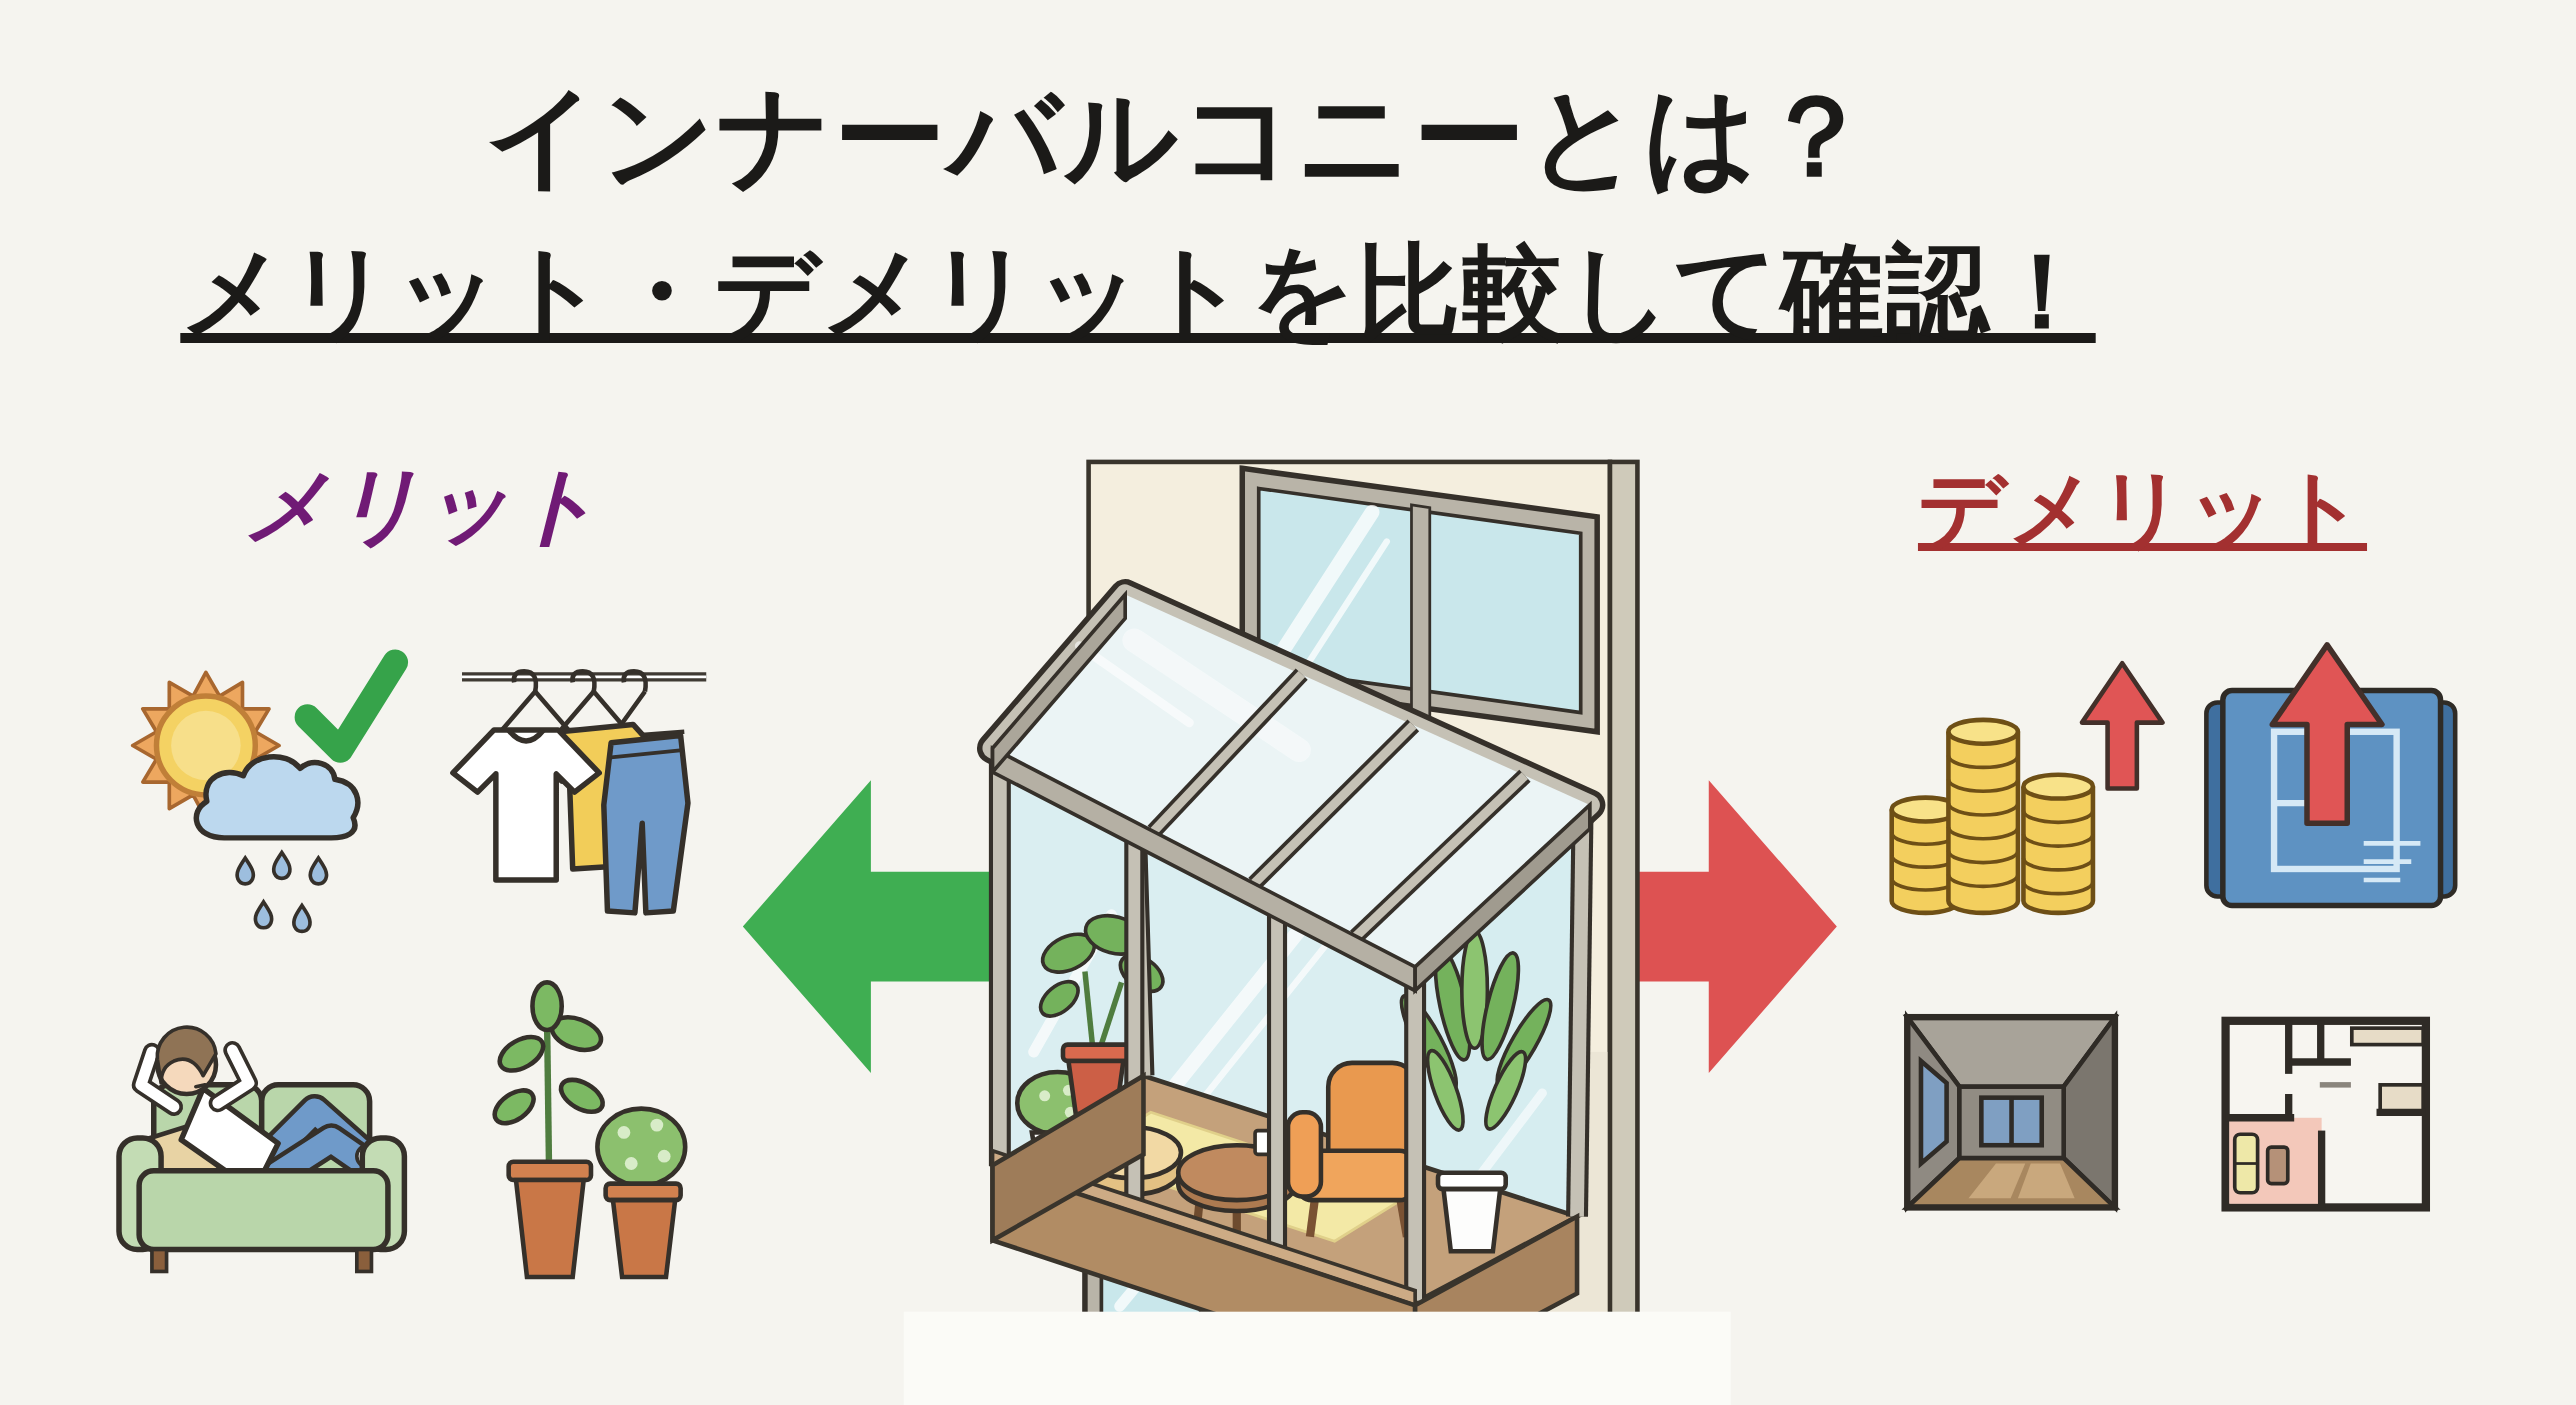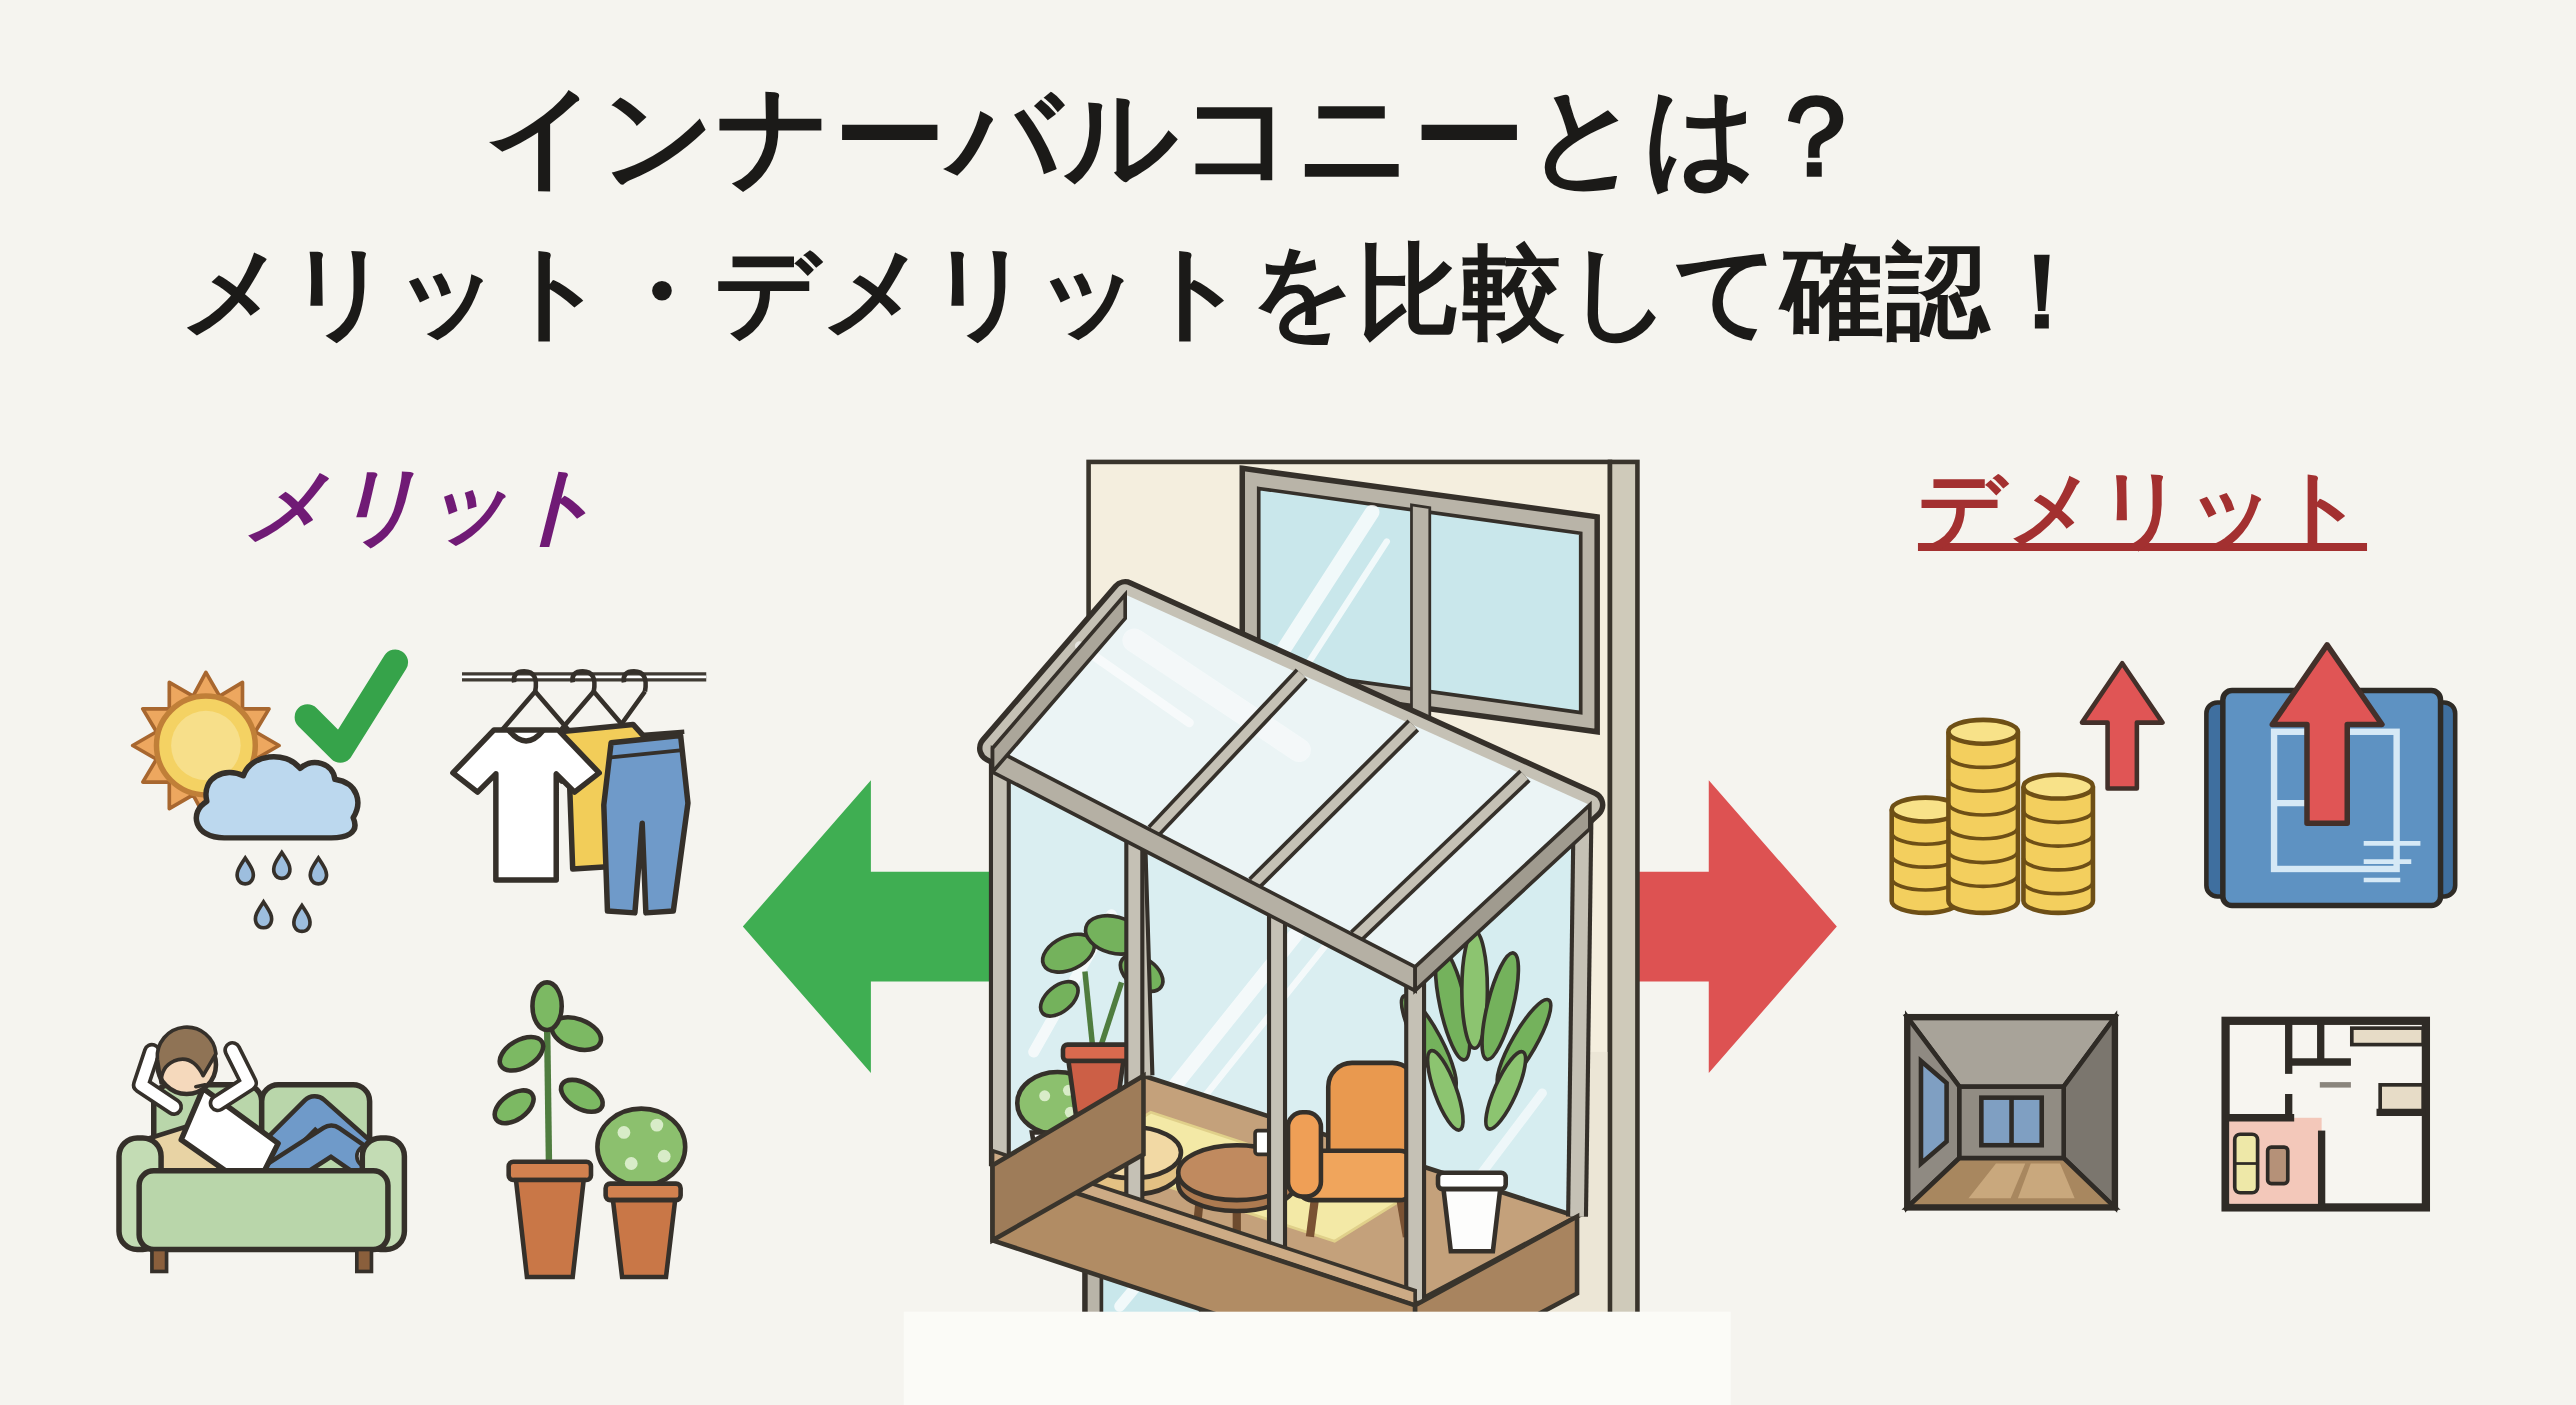--- a/index.html
+++ b/index.html
@@ -5,21 +5,21 @@
   html,body{margin:0;padding:0;}
   body{
     width:2576px;height:1405px;position:relative;overflow:hidden;
     background:#f5f4ef;
     font-family:"Liberation Sans","DejaVu Sans",sans-serif;
   }
   .art{position:absolute;left:0;top:0;width:2576px;height:1405px;}
   .txt{position:absolute;text-align:center;font-weight:900;color:#1b1a18;
        letter-spacing:1.8px;line-height:1.0;white-space:nowrap;}
   #title-line1{left:1px;top:81px;width:2316px;font-size:112px;margin-left:20px;}
-  #title-line2{left:0;top:240px;width:2276px;font-size:103px;}
+  #title-line2{left:0;top:240px;width:2276px;font-size:103px;text-decoration:underline;}
   #merit-label{left:148px;top:462px;width:549px;font-size:86px;color:#701a75;font-style:italic;}
   #demerit-label{left:1868px;top:465px;width:549px;font-size:86px;color:#a33030;text-decoration:underline;}
 </style>
 </head>
 <body>
 
 <svg class="art" viewBox="0 0 2816 1536">
 
   <g>
     <polygon points="812,1013 952,853 952,953 1092,953 1092,1073 952,1073 952,1173" fill="#3fae52"></polygon>

